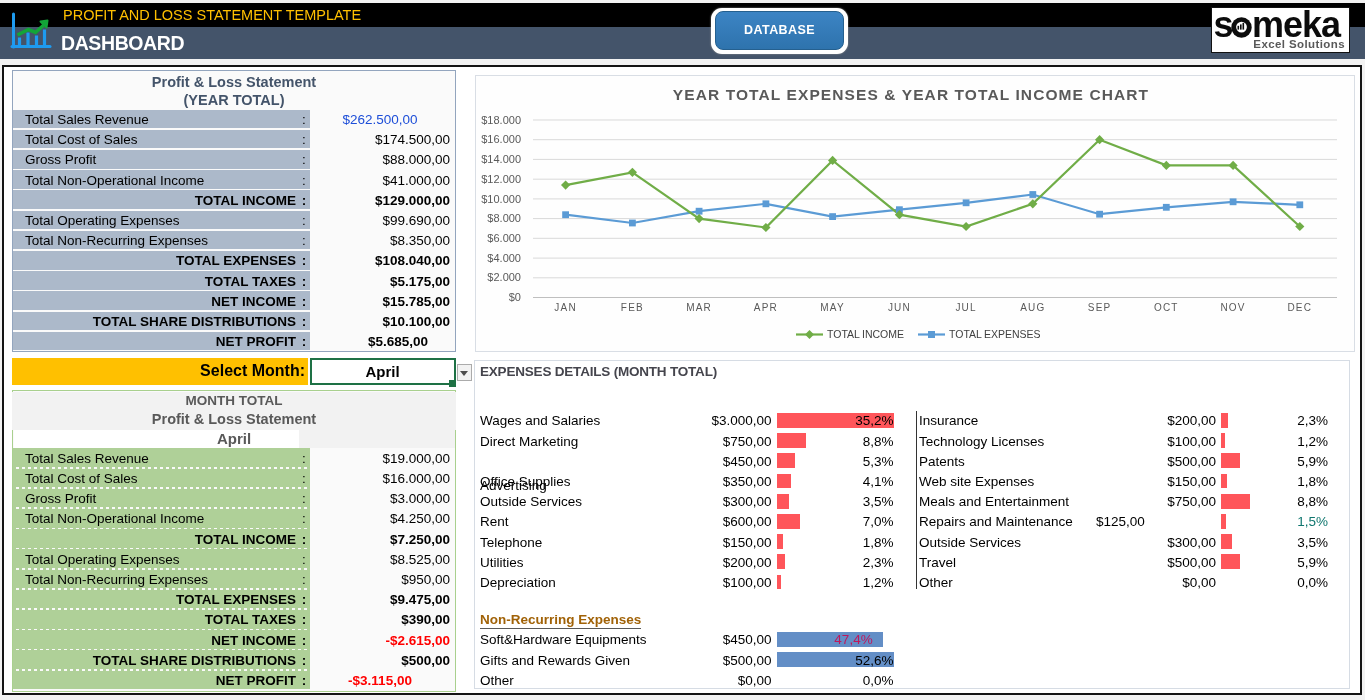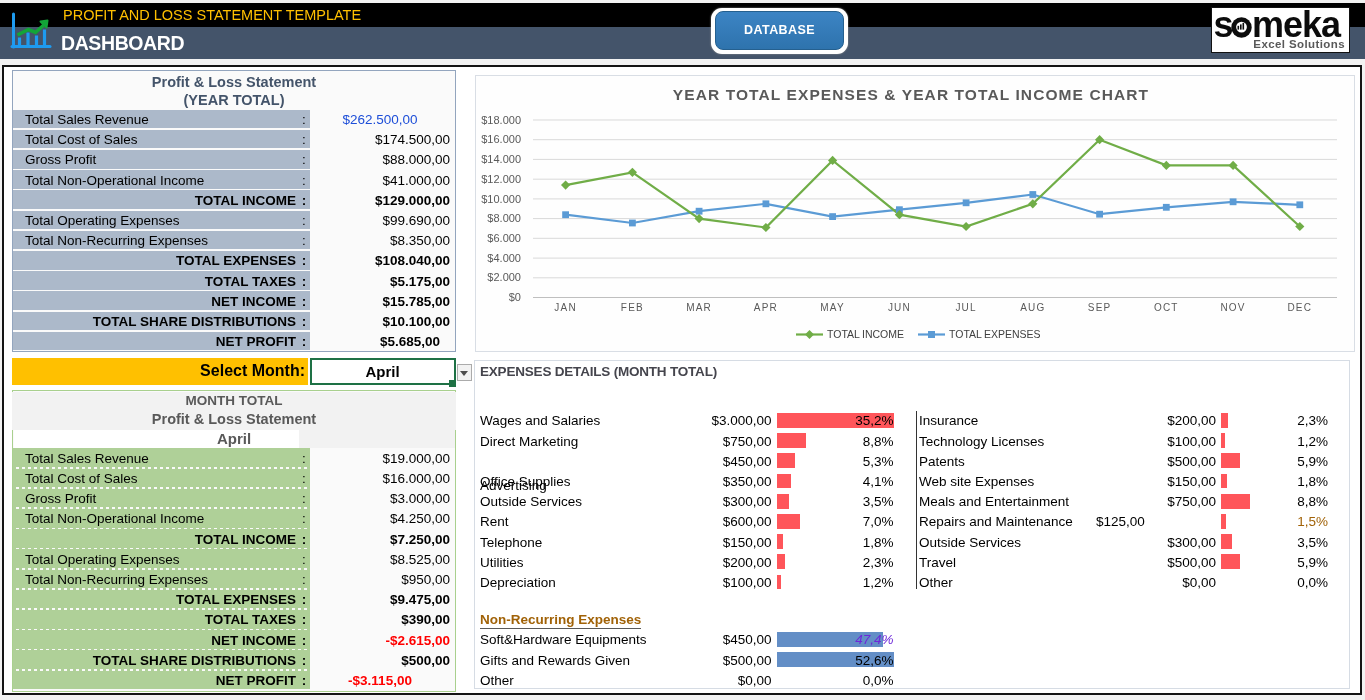--- a/index.html
+++ b/index.html
@@ -84,21 +84,21 @@
 <div class="a" style="left:13px;top:292.69999999999993px;width:283px;height:18.7px;line-height:18.7px;text-align:right;font-weight:bold;font-size:13.5px;color:#000;">NET INCOME</div>
 <div class="a" style="left:298px;top:292.69999999999993px;width:12px;height:18.7px;line-height:18.7px;text-align:center;font-weight:bold;font-size:13.5px;color:#000;">:</div>
 <div class="a" style="left:310px;top:292.69999999999993px;width:140px;height:18.7px;line-height:18.7px;text-align:right;font-weight:bold;font-size:13.5px;color:#000;">$15.785,00</div>
 <div class="a" style="left:13px;top:311.5px;width:297px;height:18.7px;background:#ACB9CA;"></div>
 <div class="a" style="left:13px;top:312.9px;width:283px;height:18.7px;line-height:18.7px;text-align:right;font-weight:bold;font-size:13.5px;color:#000;">TOTAL SHARE DISTRIBUTIONS</div>
 <div class="a" style="left:298px;top:312.9px;width:12px;height:18.7px;line-height:18.7px;text-align:center;font-weight:bold;font-size:13.5px;color:#000;">:</div>
 <div class="a" style="left:310px;top:312.9px;width:140px;height:18.7px;line-height:18.7px;text-align:right;font-weight:bold;font-size:13.5px;color:#000;">$10.100,00</div>
 <div class="a" style="left:13px;top:331.7px;width:297px;height:18.7px;background:#ACB9CA;"></div>
 <div class="a" style="left:13px;top:333.09999999999997px;width:283px;height:18.7px;line-height:18.7px;text-align:right;font-weight:bold;font-size:13.5px;color:#000;">NET PROFIT</div>
 <div class="a" style="left:298px;top:333.09999999999997px;width:12px;height:18.7px;line-height:18.7px;text-align:center;font-weight:bold;font-size:13.5px;color:#000;">:</div>
-<div class="a" style="left:300px;top:333.09999999999997px;width:140px;height:18.7px;line-height:18.7px;text-align:right;font-weight:bold;font-size:13.5px;color:#000;">$5.685,00</div>
+<div class="a" style="left:328px;top:333.09999999999997px;width:140px;height:18.7px;line-height:18.7px;text-align:center;font-weight:bold;font-size:13.5px;color:#000;">$5.685,00</div>
 <div class="a" style="left:310px;top:109.5px;width:144.5px;height:241px;"></div>
 <div class="a" style="left:12px;top:358px;width:296px;height:26.5px;background:#FFC000;"></div>
 <div class="a" style="left:12px;top:358px;width:293px;height:26.5px;line-height:26.5px;text-align:right;font-weight:bold;font-size:16px;color:#000;">Select Month:</div>
 <div class="a" style="left:310px;top:357.5px;width:145.5px;height:27px;background:#fff;border:2px solid #1E7145;"></div>
 <div class="a" style="left:310px;top:357.5px;width:145px;height:27px;line-height:27px;text-align:center;font-weight:bold;font-size:15px;color:#000;">April</div>
 <div class="a" style="left:449px;top:380px;width:7px;height:7px;background:#1E7145;"></div>
 <div class="a" style="left:456.5px;top:363.5px;width:15px;height:17.5px;background:#F2F2F2;border:1px solid #ABABAB;"></div>
 <div class="a" style="left:460px;top:370.5px;width:0;height:0;border-left:4.5px solid transparent;border-right:4.5px solid transparent;border-top:5px solid #4d4d4d;"></div>
 <div class="a" style="left:12px;top:390px;width:444px;height:302px;background:#FAFAFA;border:1.5px solid #A9D08E;"></div>
 <div class="a" style="left:12px;top:391.5px;width:444px;height:18.7px;line-height:18.7px;text-align:center;font-weight:bold;font-size:13.5px;color:#595959;background:#F2F2F2;">MONTH TOTAL</div>
@@ -287,37 +287,37 @@
 <div class="a" style="left:1096px;top:471.9px;width:120px;height:20px;line-height:20px;text-align:right;font-size:13.5px;color:#000;">$150,00</div>
 <div class="a" style="left:1220.5px;top:473.6px;width:6.0px;height:14.8px;background:#FF555A;"></div>
 <div class="a" style="left:1248px;top:471.9px;width:80px;height:20px;line-height:20px;text-align:right;font-size:13.5px;color:#000;">1,8%</div>
 <div class="a" style="left:919px;top:492.1px;width:260px;height:20px;line-height:20px;font-size:13.5px;color:#000;">Meals and Entertainment</div>
 <div class="a" style="left:1096px;top:492.1px;width:120px;height:20px;line-height:20px;text-align:right;font-size:13.5px;color:#000;">$750,00</div>
 <div class="a" style="left:1220.5px;top:493.8px;width:29.3px;height:14.8px;background:#FF555A;"></div>
 <div class="a" style="left:1248px;top:492.1px;width:80px;height:20px;line-height:20px;text-align:right;font-size:13.5px;color:#000;">8,8%</div>
 <div class="a" style="left:919px;top:512.3px;width:260px;height:20px;line-height:20px;font-size:13.5px;color:#000;">Repairs and Maintenance</div>
 <div class="a" style="left:1096px;top:512.3px;width:120px;height:20px;line-height:20px;text-align:left;font-size:13.5px;color:#000;">$125,00</div>
 <div class="a" style="left:1220.5px;top:514.0px;width:5.0px;height:14.8px;background:#FF555A;"></div>
-<div class="a" style="left:1248px;top:512.3px;width:80px;height:20px;line-height:20px;text-align:right;font-size:13.5px;color:#a16207;">1,5%</div>
+<div class="a" style="left:1248px;top:512.3px;width:80px;height:20px;line-height:20px;text-align:right;font-size:13.5px;color:#0f766e;">1,5%</div>
 <div class="a" style="left:919px;top:532.5px;width:260px;height:20px;line-height:20px;font-size:13.5px;color:#000;">Outside Services</div>
 <div class="a" style="left:1096px;top:532.5px;width:120px;height:20px;line-height:20px;text-align:right;font-size:13.5px;color:#000;">$300,00</div>
 <div class="a" style="left:1220.5px;top:534.2px;width:11.7px;height:14.8px;background:#FF555A;"></div>
 <div class="a" style="left:1248px;top:532.5px;width:80px;height:20px;line-height:20px;text-align:right;font-size:13.5px;color:#000;">3,5%</div>
 <div class="a" style="left:919px;top:552.7px;width:260px;height:20px;line-height:20px;font-size:13.5px;color:#000;">Travel</div>
 <div class="a" style="left:1096px;top:552.7px;width:120px;height:20px;line-height:20px;text-align:right;font-size:13.5px;color:#000;">$500,00</div>
 <div class="a" style="left:1220.5px;top:554.4px;width:19.6px;height:14.8px;background:#FF555A;"></div>
 <div class="a" style="left:1248px;top:552.7px;width:80px;height:20px;line-height:20px;text-align:right;font-size:13.5px;color:#000;">5,9%</div>
 <div class="a" style="left:919px;top:572.9px;width:260px;height:20px;line-height:20px;font-size:13.5px;color:#000;">Other</div>
 <div class="a" style="left:1096px;top:572.9px;width:120px;height:20px;line-height:20px;text-align:right;font-size:13.5px;color:#000;">$0,00</div>
 <div class="a" style="left:1248px;top:572.9px;width:80px;height:20px;line-height:20px;text-align:right;font-size:13.5px;color:#000;">0,0%</div>
 <div class="a" style="left:915.5px;top:411px;width:1px;height:178px;background:#333;"></div>
 <div class="a" style="left:480px;top:610px;width:300px;height:20px;line-height:20px;font-weight:bold;font-size:13.5px;color:#a16207;"><span style="border-bottom:1.5px solid #595959;padding-bottom:1px;">Non-Recurring Expenses</span></div>
 <div class="a" style="left:480px;top:630.3px;width:260px;height:20px;line-height:20px;font-size:13.5px;color:#000;">Soft&amp;Hardware Equipments</div>
 <div class="a" style="left:651.5px;top:630.3px;width:120px;height:20px;line-height:20px;text-align:right;font-size:13.5px;color:#000;">$450,00</div>
 <div class="a" style="left:777px;top:632.0px;width:105.8px;height:14.8px;background:#638EC6;"></div>
-<div class="a" style="left:813.5px;top:630.3px;width:80px;height:20px;line-height:20px;text-align:right;font-size:13.5px;color:#6d28d9;font-style:italic;">47,4%</div>
+<div class="a" style="left:813.5px;top:630.3px;width:80px;height:20px;line-height:20px;text-align:center;font-size:13.5px;color:#be185d;">47,4%</div>
 <div class="a" style="left:480px;top:650.5px;width:260px;height:20px;line-height:20px;font-size:13.5px;color:#000;">Gifts and Rewards Given</div>
 <div class="a" style="left:651.5px;top:650.5px;width:120px;height:20px;line-height:20px;text-align:right;font-size:13.5px;color:#000;">$500,00</div>
 <div class="a" style="left:777px;top:652.2px;width:117.4px;height:14.8px;background:#638EC6;"></div>
 <div class="a" style="left:813.5px;top:650.5px;width:80px;height:20px;line-height:20px;text-align:right;font-size:13.5px;color:#000;">52,6%</div>
 <div class="a" style="left:480px;top:670.6999999999999px;width:260px;height:20px;line-height:20px;font-size:13.5px;color:#000;">Other</div>
 <div class="a" style="left:651.5px;top:670.6999999999999px;width:120px;height:20px;line-height:20px;text-align:right;font-size:13.5px;color:#000;">$0,00</div>
 <div class="a" style="left:813.5px;top:670.6999999999999px;width:80px;height:20px;line-height:20px;text-align:right;font-size:13.5px;color:#000;">0,0%</div>
 </div>
 </body></html>

